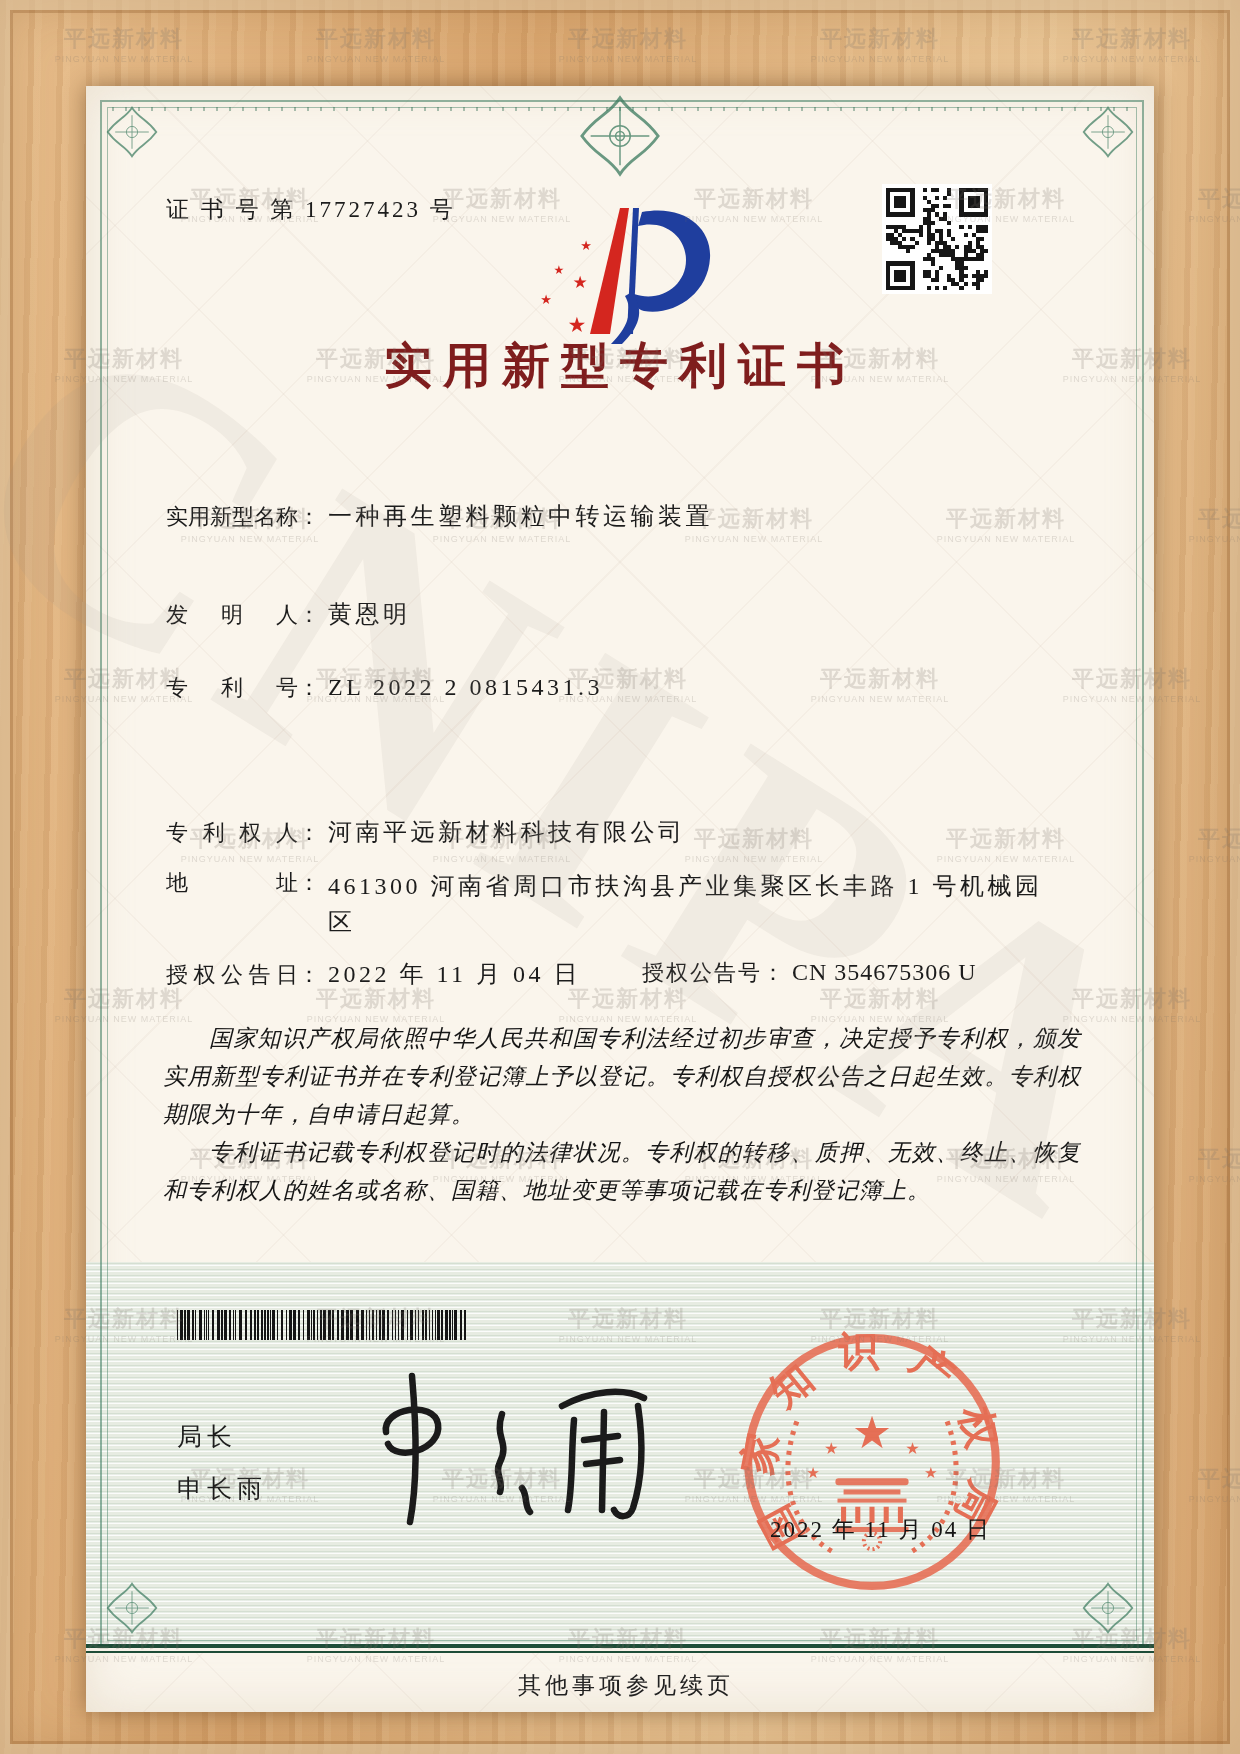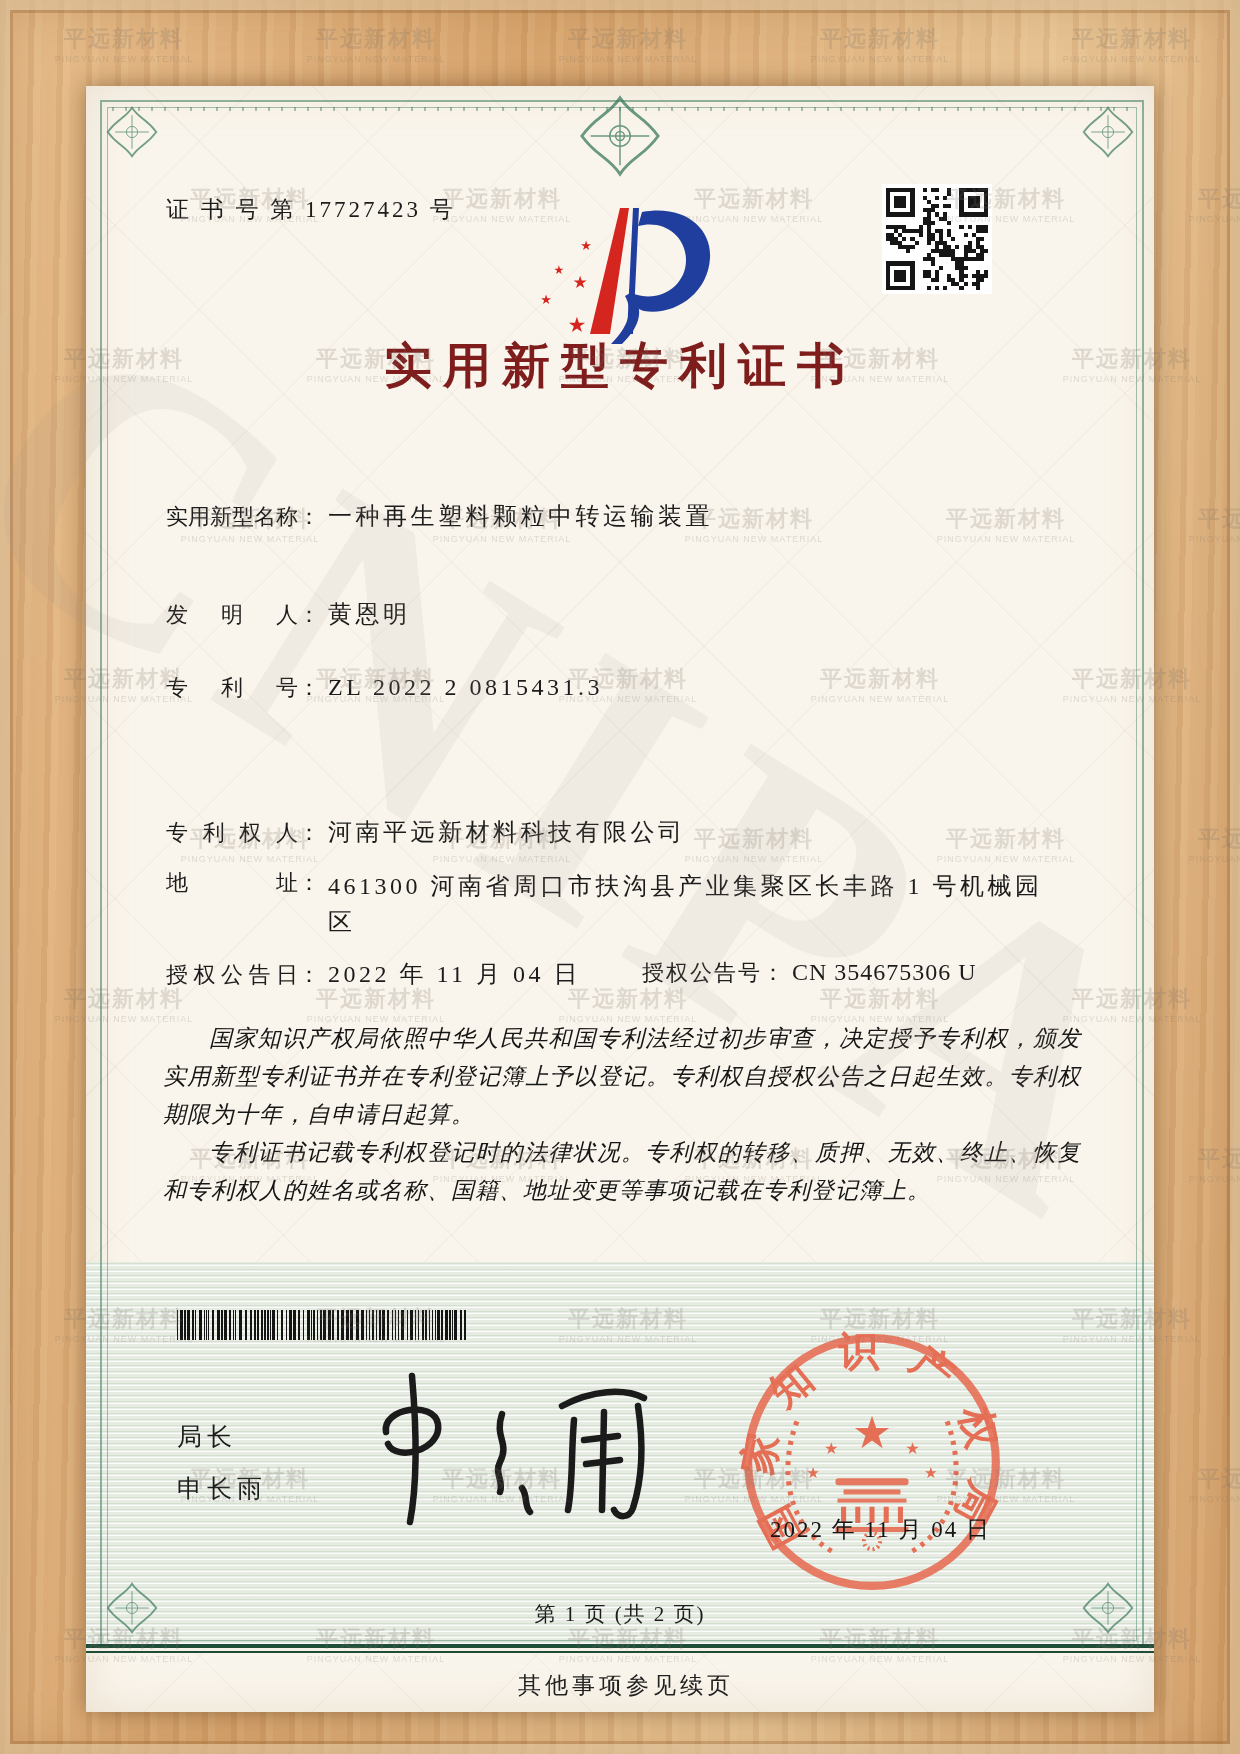--- a/index.html
+++ b/index.html
@@ -446,21 +446,20 @@
       <rect x="96" y="196" width="72" height="5"></rect>
     </g>
     <path d="M104 176 v16 M118 176 v16 M132 176 v16 M146 176 v16 M160 176 v16" stroke="#e5654a" stroke-width="5" fill="none"></path>
     <circle cx="132" cy="210" r="8" fill="none" stroke="#e5654a" stroke-width="4" stroke-dasharray="2 3"></circle>
     <path d="M58 92 C40 140 48 196 96 222" stroke="#e5654a" stroke-width="5" stroke-dasharray="4 6" fill="none"></path>
     <path d="M206 92 C224 140 216 196 168 222" stroke="#e5654a" stroke-width="5" stroke-dasharray="4 6" fill="none"></path>
   </svg>
 
   <div class="abs sealdate">2022 年 11 月 04 日</div>
 
-  <div class="abs pagenum">第 1 页 (共 2 页)</div>
   <div class="sep"></div>
   <div class="abs note">其他事项参见续页</div>
 
   <div class="wm-big">CNIPA</div>
   <div class="wm" id="wm">
       <div class="wm-tile" style="left: 14px; top: 24px;">
         <div class="wm-cn">平远新材料</div>
         <div class="wm-en">PINGYUAN NEW MATERIAL</div>
       </div>
       <div class="wm-tile" style="left: 266px; top: 24px;">

